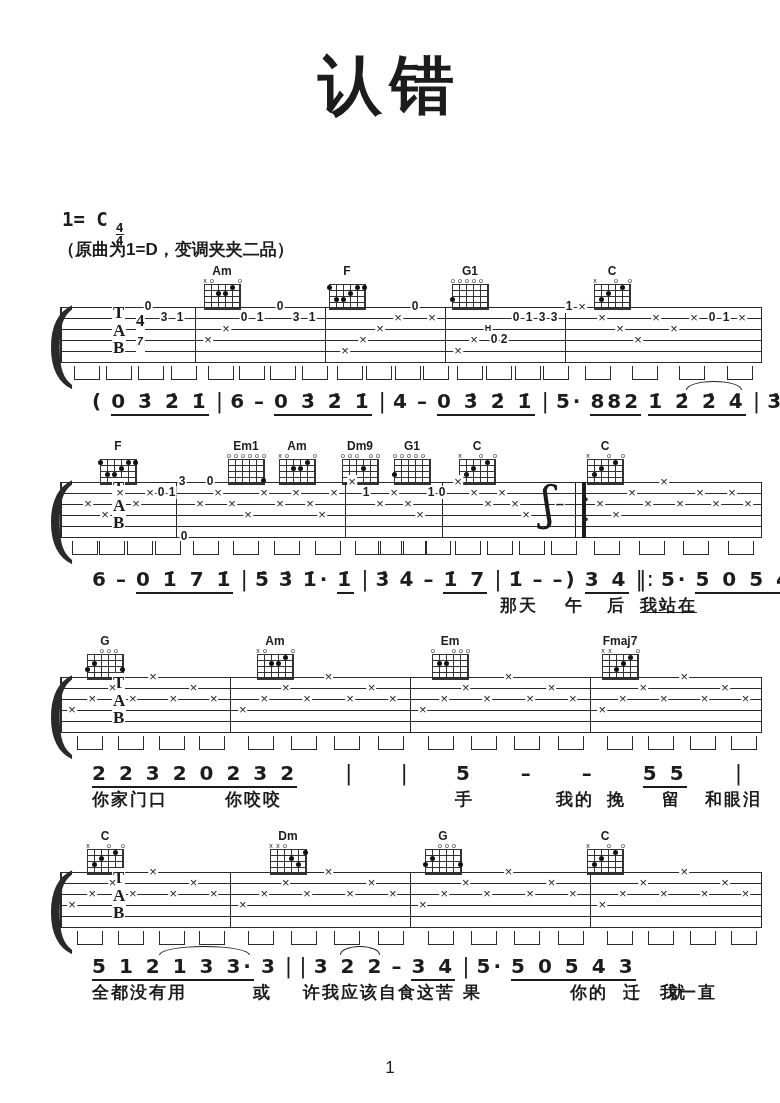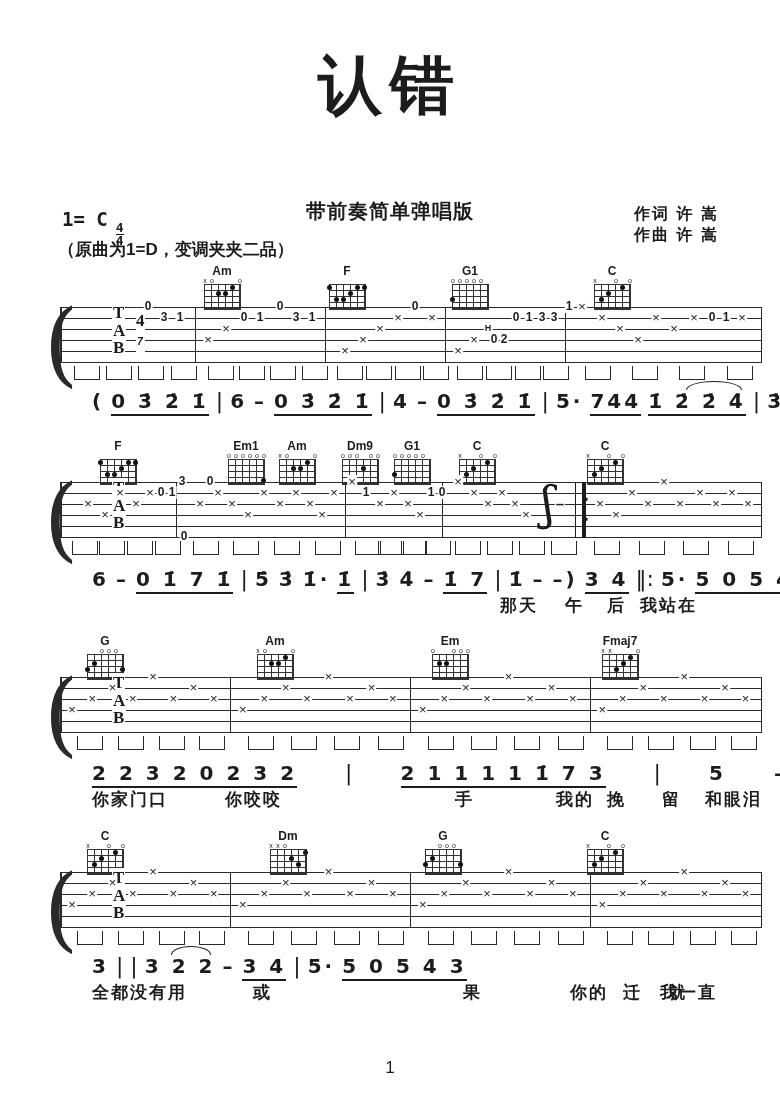--- a/index.html
+++ b/index.html
@@ -65,30 +65,25 @@
        border:1.5px solid #1c1c1c;border-bottom:none;border-radius:50% 50% 0 0/100% 100% 0 0;}
   .lyrics{position:absolute;left:0;width:780px;height:22px;}
   .lyrics span{position:absolute;font-size:17px;font-weight:700;white-space:pre;letter-spacing:2px;}
   .pageno{position:absolute;top:1058px;left:0;width:100%;text-align:center;font-size:17px;}
 </style>
 </head>
 <body>
 
 <div class="page">
   <h1 class="title">认错</h1>
-  <div class="version">带前奏简单弹唱版</div>
   <div class="keysig"><span>1= C</span><span class="frac">
         <i>4</i>
         <i class="fb">4</i>
       </span></div>
   <div class="capo">（原曲为1=D，变调夹夹二品）</div>
-  <div class="credits">
-    <div>作词 许 嵩</div>
-    <div>作曲 许 嵩</div>
-  </div>
   <div id="score">
       <section class="system" style="top: 265px;">
         <div class="chord" style="left: 200px;">
           <div class="cname">Am</div>
           <div class="mrow">
             <b style="left: 1px;">x</b>
             <b style="left: 8px;">o</b>
             <b style="left: 36px;">o</b>
           </div>
           <div class="grid">
@@ -612,21 +607,21 @@
         <span class="tok bar">|</span>
         <span class="tok">6</span>
         <span class="tok">–</span>
         <span class="tok u">0 3̇ 2̇ 1̇</span>
         <span class="tok bar">|</span>
         <span class="tok">4</span>
         <span class="tok">–</span>
         <span class="tok u">0 3̇ 2̇ 1̇</span>
         <span class="tok bar">|</span>
         <span class="tok">5·</span>
-        <span class="tok u">744</span>
+        <span class="tok u">882</span>
         <span class="tok u">1̇ 2̇ 2̇ 4̇<i class="arc"></i></span>
         <span class="tok bar">|</span>
         <span class="tok">3̇</span>
       </div>
       <div class="vline" style="top: 566px;">
         <span class="tok">6</span>
         <span class="tok">–</span>
         <span class="tok u">0 1̇ 7 1̇</span>
         <span class="tok bar">|</span>
         <span class="tok">5̇</span>
@@ -644,58 +639,59 @@
         <span class="tok">–)</span>
         <span class="tok u">3 4</span>
         <span class="tok bar">‖:</span>
         <span class="tok">5·</span>
         <span class="tok u">5 0 5 4 3</span>
       </div>
       <div class="lyrics" style="top: 594px;">
         <span style="left: 500px;">那天</span>
         <span style="left: 565px;">午</span>
         <span style="left: 607px;">后</span>
-        <span style="left: 640px;">我站在</span>
+        <span style="left: 640px; text-decoration: underline;">我站在</span>
       </div>
       <div class="vline" style="top: 760px; gap: 48px;">
         <span class="tok u">2 2 3 2 0 2 3 2</span>
         <span class="tok bar">|</span>
-        <span class="tok u">2 1 1 1 1 1̇ 7 3</span>
         <span class="tok bar">|</span>
         <span class="tok">5</span>
         <span class="tok">–</span>
         <span class="tok">–</span>
         <span class="tok u">5 5</span>
         <span class="tok bar">|</span>
         <span class="tok">6·</span>
         <span class="tok u">1̇ 0 6 6 5</span>
       </div>
       <div class="lyrics" style="top: 788px;">
         <span style="left: 92px;">你家门口</span>
         <span style="left: 225px;">你咬咬</span>
         <span style="left: 455px;">手</span>
         <span style="left: 556px;">我的</span>
         <span style="left: 607px;">挽</span>
         <span style="left: 662px;">留</span>
         <span style="left: 705px;">和眼泪</span>
       </div>
       <div class="vline" style="top: 953px;">
+        <span class="tok u">5 1 2 1 3 3·<i class="arc"></i></span>
         <span class="tok">3</span>
         <span class="tok bar">|</span>
         <span class="tok bar">|</span>
         <span class="tok">3 2 2<i class="arc"></i></span>
         <span class="tok">–</span>
         <span class="tok u">3 4</span>
         <span class="tok bar">|</span>
         <span class="tok">5·</span>
         <span class="tok u">5 0 5 4 3</span>
       </div>
       <div class="lyrics" style="top: 981px;">
         <span style="left: 92px;">全都没有用</span>
         <span style="left: 253px;">或</span>
+        <span style="left: 303px;">许我应该自食这苦</span>
         <span style="left: 463px;">果</span>
         <span style="left: 570px;">你的</span>
         <span style="left: 623px;">迁</span>
         <span style="left: 668px;">就</span>
         <span style="left: 660px; font-family: Liberation Serif, serif;">我一直</span>
       </div>
     </div>
   <div class="pageno">1</div>
 </div>
 

